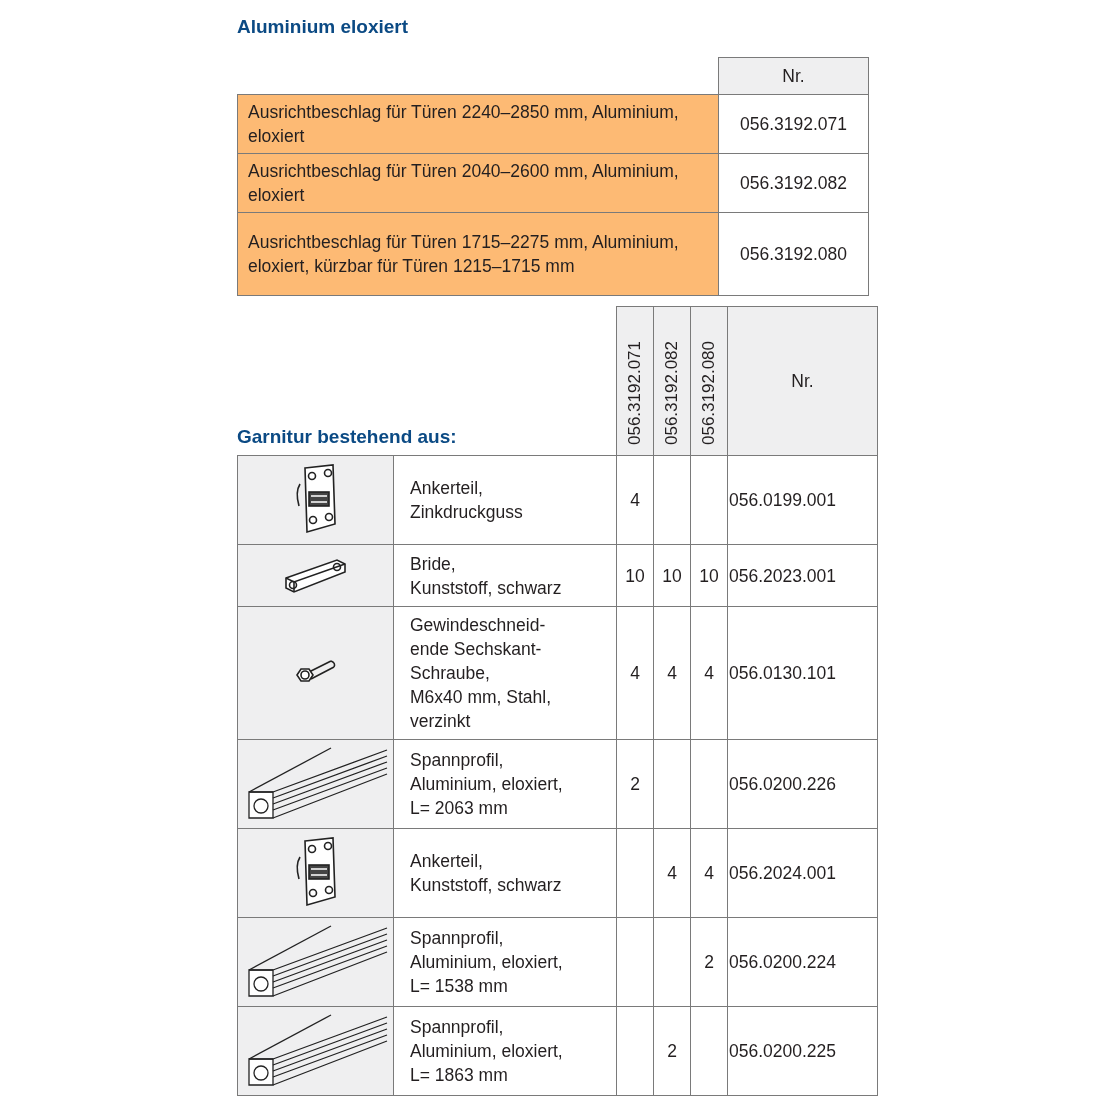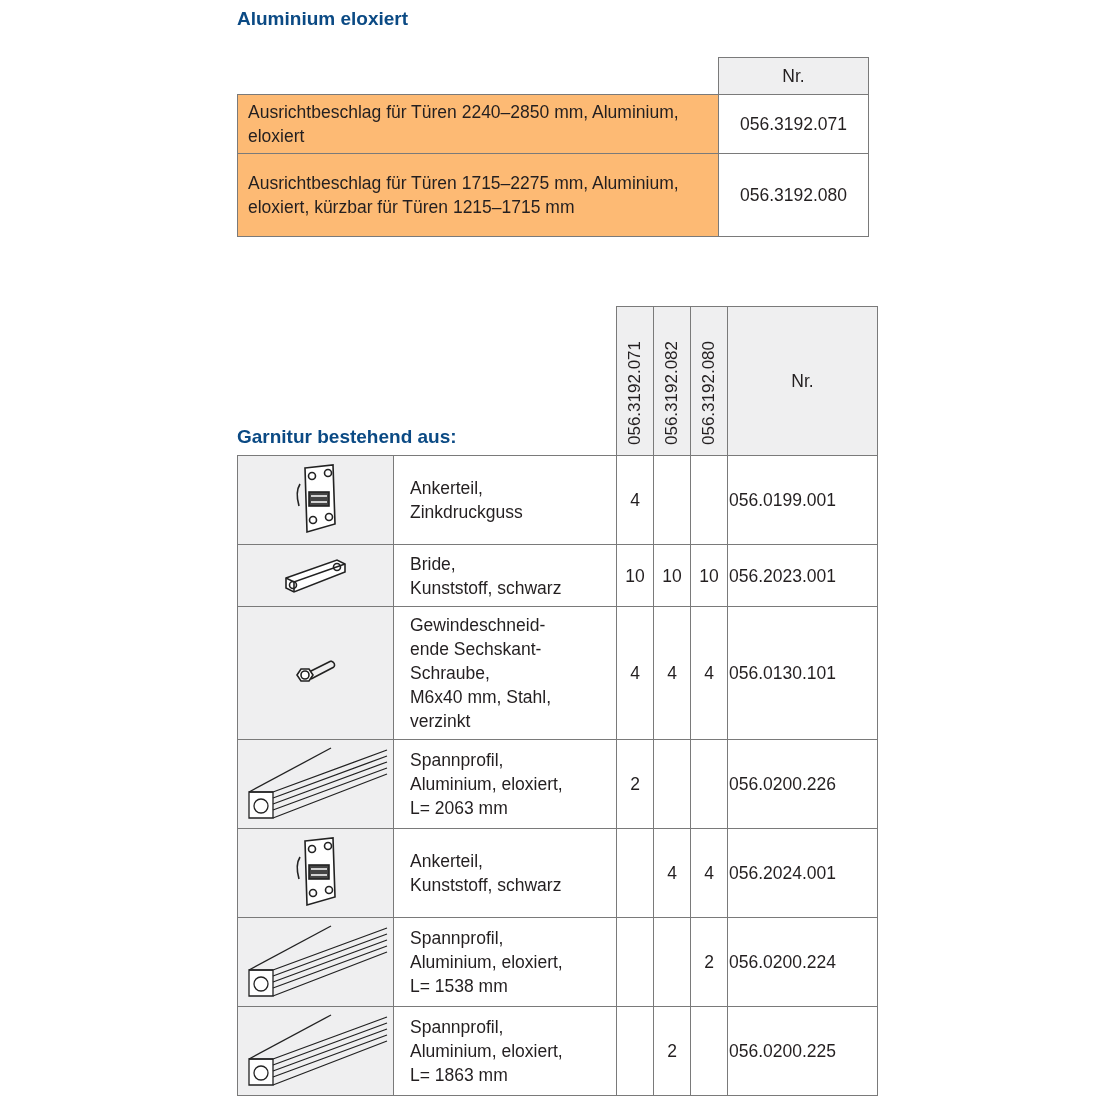--- a/index.html
+++ b/index.html
@@ -1,17 +1,17 @@
 <!DOCTYPE html>
 <html><head>
 <meta charset="utf-8">
 <style>
   html, body { margin: 0; padding: 0; background: #ffffff; }
   body { width: 1107px; height: 1107px; position: relative; font-family: "Liberation Sans", sans-serif; color: #231f20; overflow: hidden; }
-  .h1 { position: absolute; left: 237px; top: 8px; font-size: 19px; font-weight: bold; color: #0b4a84; }
+  .h1 { position: absolute; left: 237px; top: 16px; font-size: 19px; font-weight: bold; color: #0b4a84; }
   .h2 { position: absolute; left: 237px; top: 426px; font-size: 19px; font-weight: bold; color: #0b4a84; }
   table { border-collapse: collapse; position: absolute; }
   td { border: 1.5px solid #7a7a7a; font-size: 17.5px; line-height: 24px; }
   #t1 { left: 237px; top: 57px; }
   #t1 td.desc { width: 460px; background: #fdba74; padding: 4px 10px; vertical-align: middle; }
   #t1 td.nr { width: 147px; background: #ffffff; text-align: center; vertical-align: middle; }
   #t1 td.hdr { background: #efeff0; text-align: center; height: 34px; }
   #t1 td.blank { border: none; background: transparent; border-bottom: 1.5px solid #7a7a7a; }
   #t2 { left: 237px; top: 306px; }
   #t2 td.blank { border: none; border-bottom: 1.5px solid #7a7a7a; }
@@ -32,20 +32,24 @@
 <table id="t1">
   <tbody>
       <tr style="height:36px">
     <td class="blank"></td>
     <td class="hdr">Nr.</td>
   </tr>
   <tr style="height:59px">
     <td class="desc">Ausrichtbeschlag für Türen 2240–2850 mm, Aluminium, eloxiert</td>
     <td class="nr">056.3192.071</td>
   </tr>
+  <tr style="height:59px">
+    <td class="desc">Ausrichtbeschlag für Türen 2040–2600 mm, Aluminium, eloxiert</td>
+    <td class="nr">056.3192.082</td>
+  </tr>
   <tr style="height:83px">
     <td class="desc">Ausrichtbeschlag für Türen 1715–2275 mm, Aluminium, eloxiert, kürzbar für Türen 1215–1715 mm</td>
     <td class="nr">056.3192.080</td>
   </tr>
 </tbody>
   </table>
 
 <div class="h2">Garnitur bestehend aus:</div>
 
 <table id="t2">

